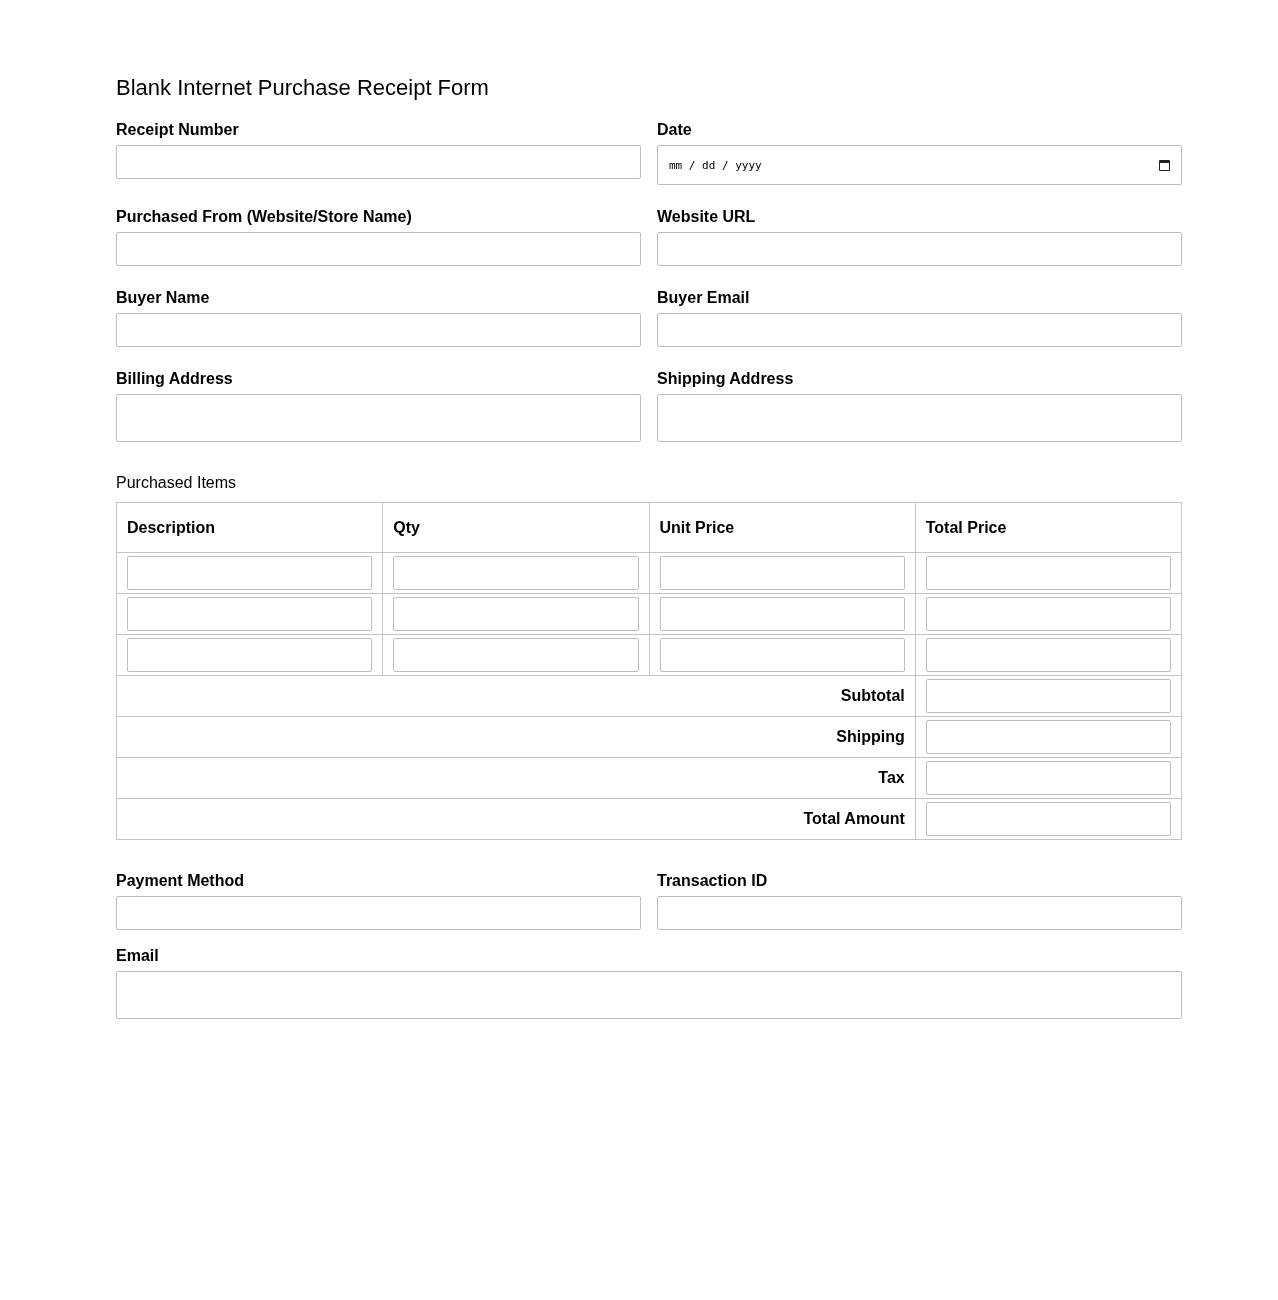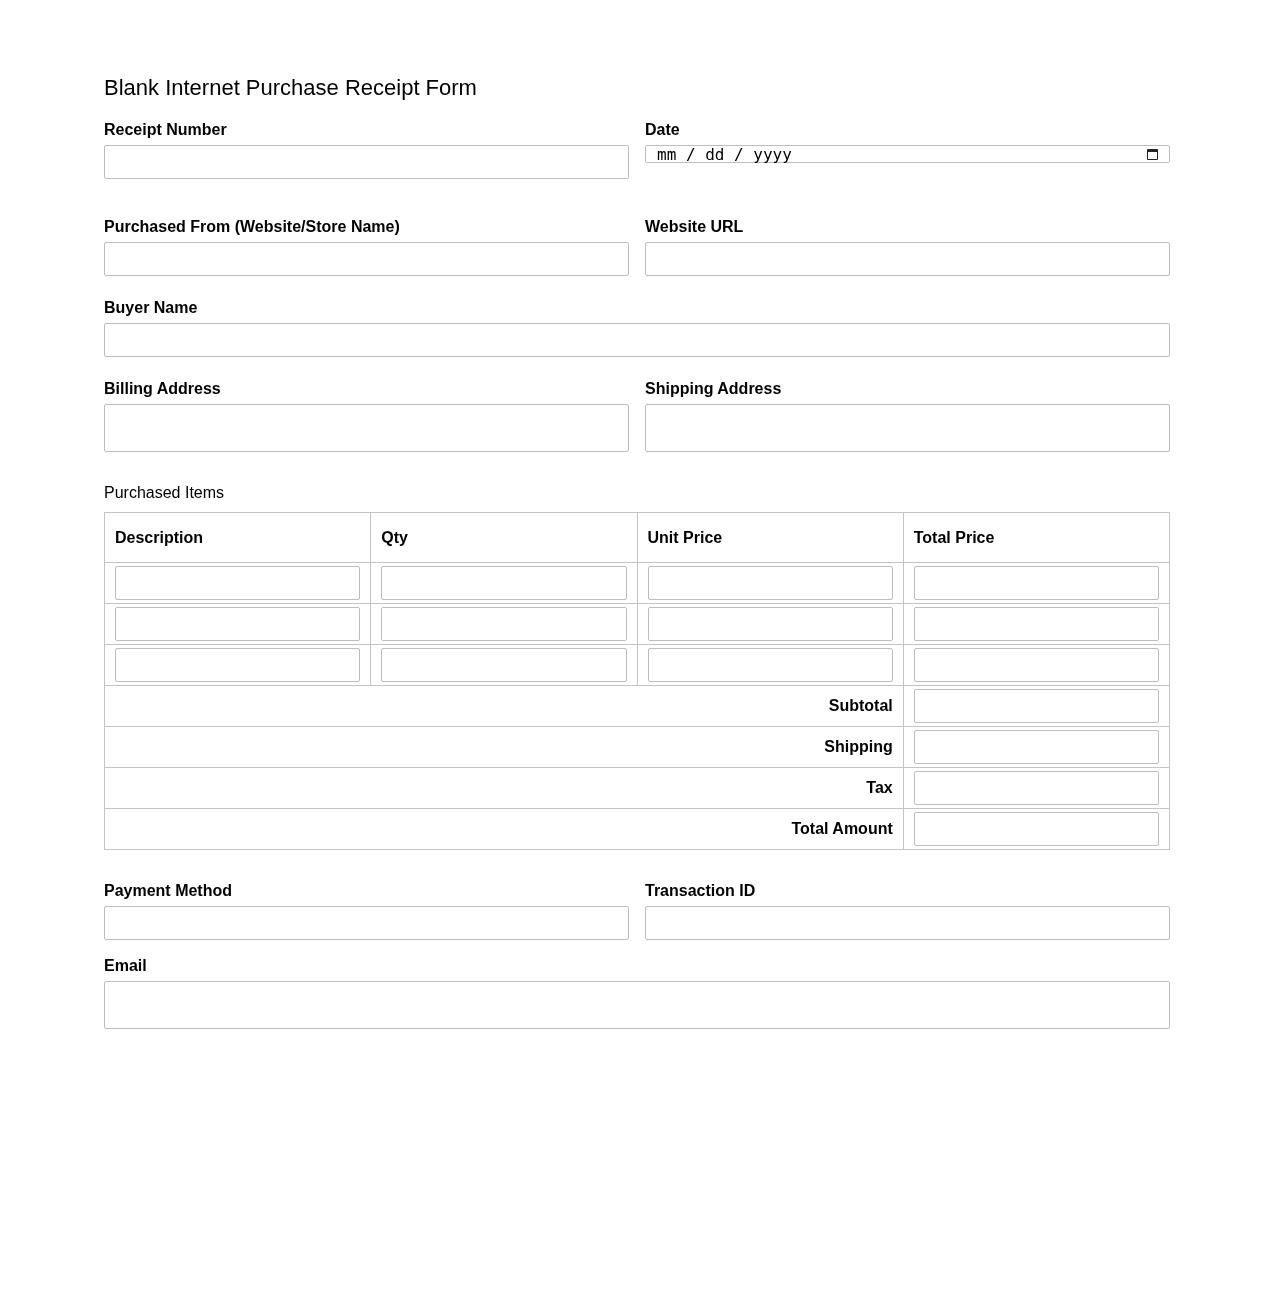--- a/index.html
+++ b/index.html
@@ -3,41 +3,41 @@
   <meta charset="utf-8">
   <style>
     * { box-sizing: border-box; }
     html, body { margin: 0; padding: 0; background: #ffffff; }
     body {
       width: 1278px; height: 1300px;
       font-family: "Liberation Sans", sans-serif;
       color: #000;
       position: relative;
     }
-    .page { position: absolute; left: 104px; top: 74px; width: 1066px; }
+    .page { position: absolute; left: 116px; top: 74px; width: 1066px; }
     h1 {
       margin: 0; font-weight: normal; font-size: 22px; line-height: 28px;
       height: 28px;
     }
     .row { display: flex; gap: 16px; }
     .col { flex: 1; }
     label.lbl {
       display: block; font-weight: bold; font-size: 16px; line-height: 18px;
       margin-bottom: 6px;
     }
     input.txt, textarea.txt {
       display: block; width: 100%; height: 34px; border: 1px solid #bdbdbd;
       border-radius: 2px; background: #fff; font-family: "Liberation Sans", sans-serif;
       font-size: 14px; padding: 4px 8px; margin: 0;
     }
     textarea.txt { height: 48px; resize: none; }
     .date-box {
       display: flex; align-items: center; justify-content: space-between;
-      width: 100%; height: 18px; border: 1px solid #bdbdbd; border-radius: 2px;
-      padding: 0 11px 0 11px; font-family: "DejaVu Sans Mono", monospace; font-size: 16px;
+      width: 100%; height: 40px; border: 1px solid #bdbdbd; border-radius: 2px;
+      padding: 0 11px 0 11px; font-family: "DejaVu Sans Mono", monospace; font-size: 11px;
     }
     .cal-icon {
       width: 11px; height: 11px; border: 1.5px solid #222; border-top-width: 3px; border-radius: 1px;
     }
     .section-title { font-weight: normal; font-size: 16px; line-height: 18px; margin-bottom: 10px; }
     table.items { width: 1066px; border-collapse: collapse; table-layout: fixed; }
     table.items th, table.items td { border: 1px solid #c4c4c4; }
     table.items th {
       height: 50px; text-align: left; padding: 0 10px; font-size: 16px; font-weight: bold;
     }
@@ -58,34 +58,38 @@
     </div>
     <div class="col">
       <label class="lbl">Date</label>
       <div class="date-box">
         <span>mm / dd / yyyy</span>
         <span class="cal-icon"></span>
       </div>
     </div>
   </div>
 
-  <div class="row" style="margin-top:39px;">
+  <div class="row" style="margin-top:23px;">
     <div class="col">
       <label class="lbl">Purchased From (Website/Store Name)</label>
       <input class="txt" type="text" style="">
     </div>
     <div class="col">
       <label class="lbl">Website URL</label>
       <input class="txt" type="text" style="">
     </div>
   </div>
 
   <div class="row" style="margin-top:23px;">
     <div class="col">
       <label class="lbl">Buyer Name</label>
+      <input class="txt" type="text" style="">
+    </div>
+    <div class="col">
+      <label class="lbl">Buyer Email</label>
       <input class="txt" type="text" style="">
     </div>
   </div>
 
   <div class="row" style="margin-top:23px;">
     <div class="col">
       <label class="lbl">Billing Address</label>
       <textarea class="txt" style=""></textarea>
     </div>
     <div class="col">

